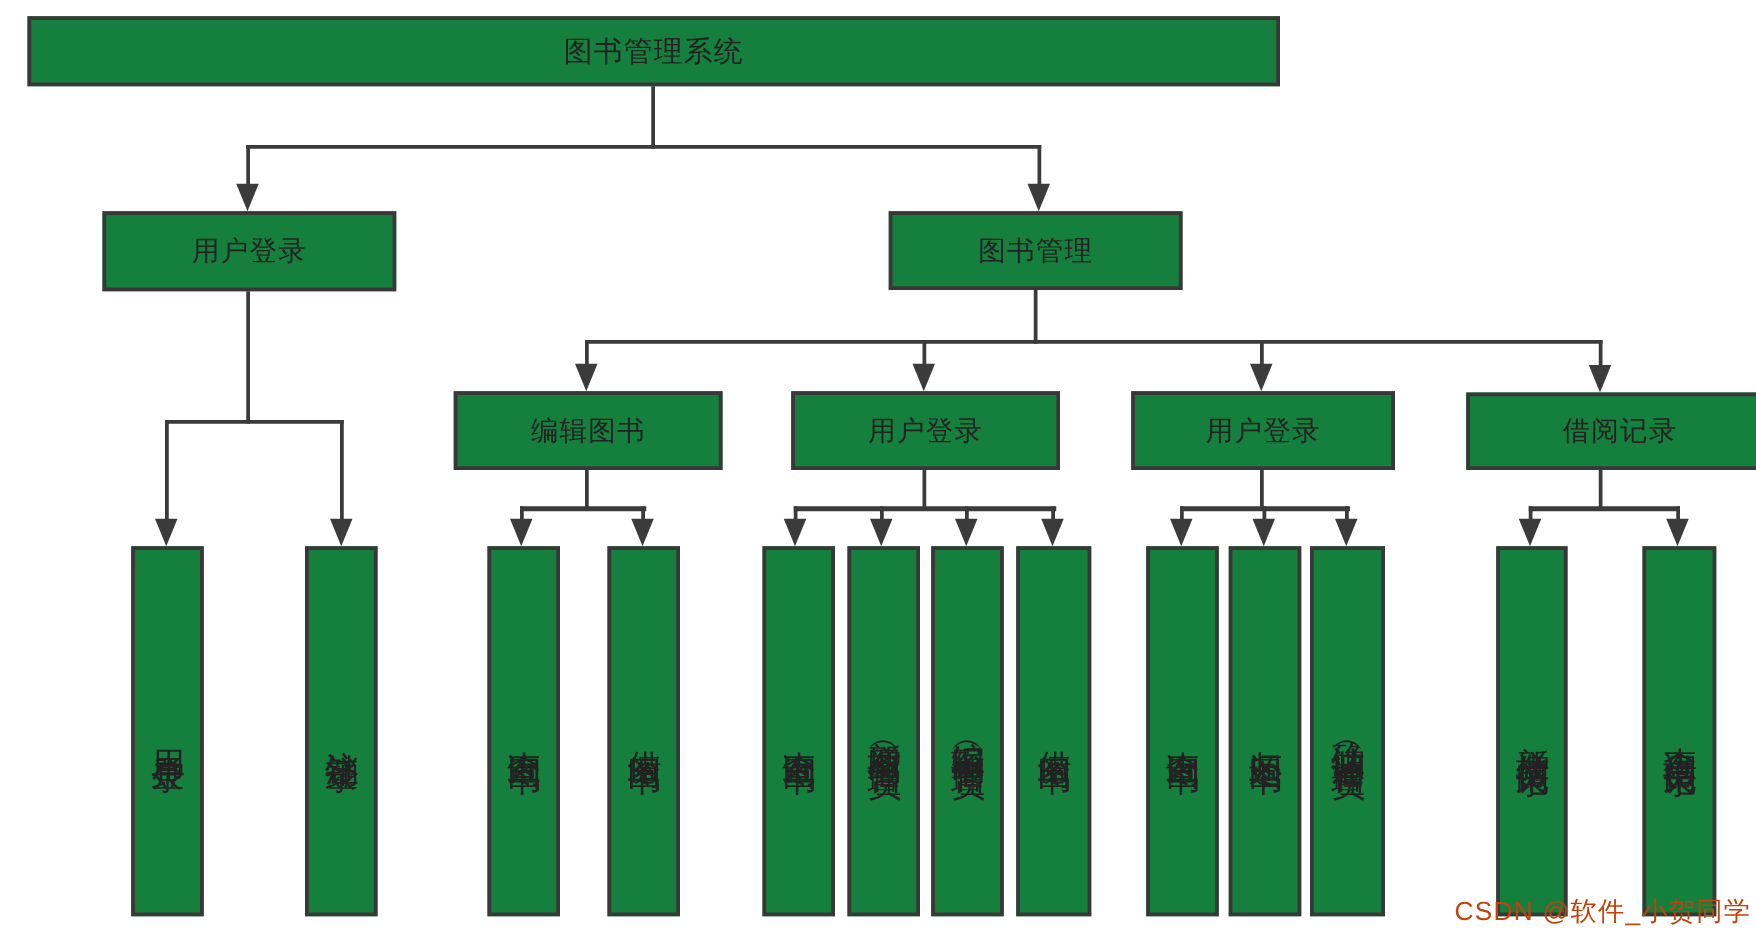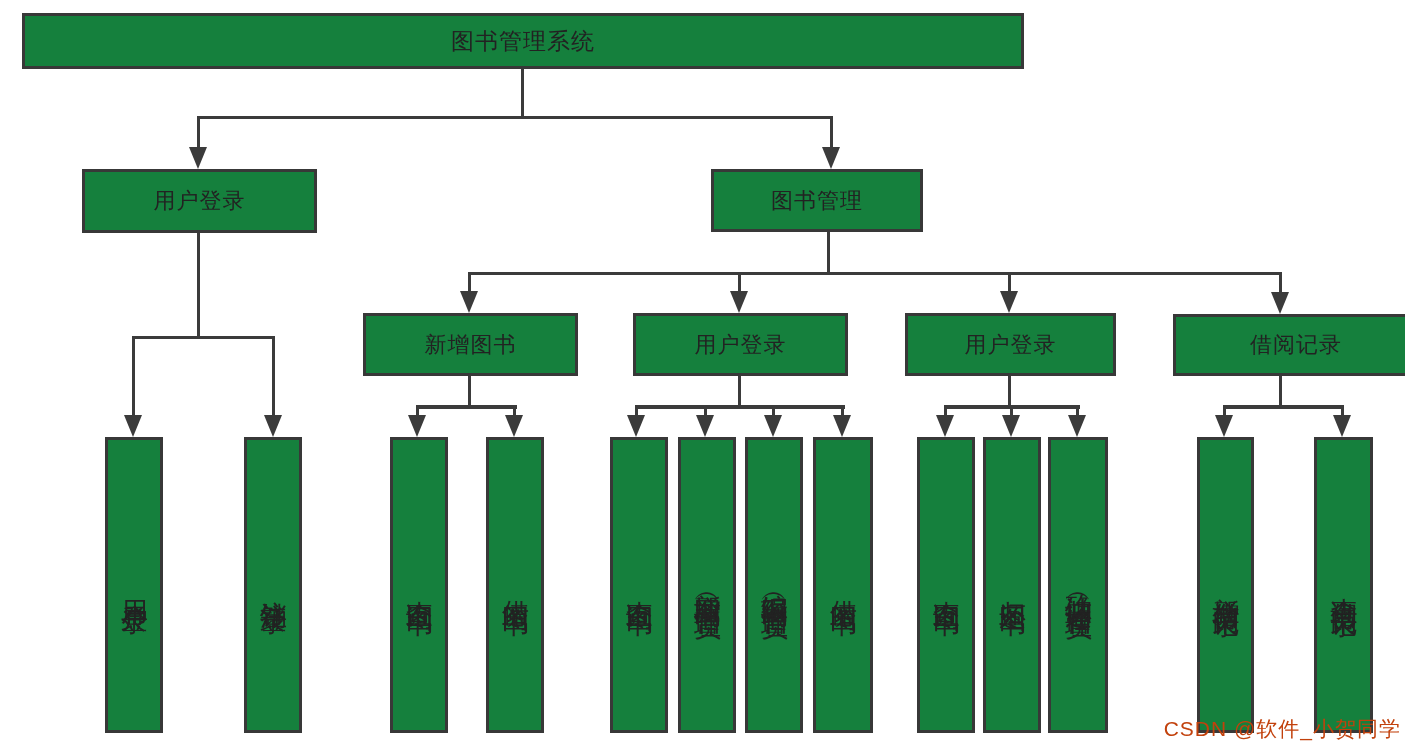--- a/index.html
+++ b/index.html
@@ -116,25 +116,25 @@
       <div class="arrow" style="left: 1215px; top: 415px;"></div>
       <div class="arrow" style="left: 1333px; top: 415px;"></div>
     </div>
   <div id="nodes-layer">
       <div class="node h root" style="left: 22px; top: 13px; width: 1002px; height: 56px;">
         <span>图书管理系统</span>
       </div>
       <div class="node h" style="left: 82px; top: 169px; width: 235px; height: 64px;">
         <span>用户登录</span>
       </div>
-      <div class="node h" style="left: 711px; top: 169px; width: 212px; height: 63px;">
+      <div class="node h" style="left: 711px; top: 169px; width: 235px; height: 63px;">
         <span>图书管理</span>
       </div>
       <div class="node h" style="left: 363px; top: 313px; width: 215px; height: 63px;">
-        <span>新增图书</span>
+        <span>编辑图书</span>
       </div>
       <div class="node h" style="left: 633px; top: 313px; width: 215px; height: 63px;">
         <span>用户登录</span>
       </div>
       <div class="node h" style="left: 905px; top: 313px; width: 211px; height: 63px;">
         <span>用户登录</span>
       </div>
       <div class="node h" style="left: 1173px; top: 314px; width: 246px; height: 62px;">
         <span>借阅记录</span>
       </div>

